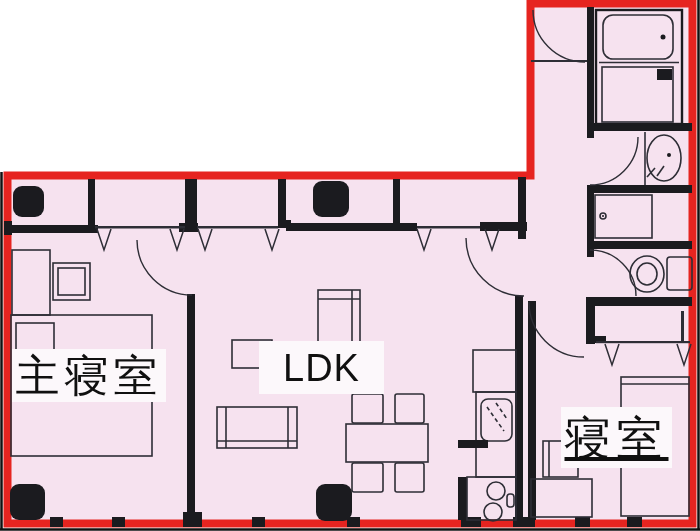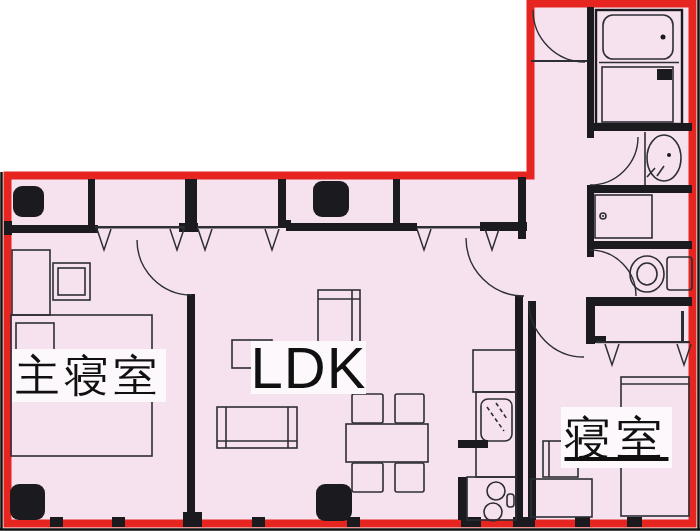--- a/index.html
+++ b/index.html
@@ -13,21 +13,21 @@
   .fx-fill{fill:var(--wall-black,#1b1b1f);stroke:none;}
   .arc{fill:none;stroke:var(--line-dark,#2e2e36);stroke-width:1.4;}
   .vmark{fill:none;stroke:var(--line-dark,#2e2e36);stroke-width:1.5;}
   .dash{stroke-dasharray:4 3;}
   .floor{fill:var(--floor-pink,#f6e2ef);}
   .outline{fill:none;stroke:var(--outline-red,#e62420);stroke-width:8;}
   .hairline{stroke:#111;stroke-width:2.5;}
   .room-label{position:absolute;display:flex;align-items:center;justify-content:center;
       background:var(--label-bg,#fcf8fb);color:var(--label-text,#111);line-height:1;white-space:nowrap;}
   .lbl-master{left:12px;top:349px;width:154px;height:53px;font-size:44px;letter-spacing:5px;}
-  .lbl-ldk{left:251px;top:341px;width:115px;height:53px;font-size:58px;letter-spacing:1px;}
+  .lbl-ldk{left:259px;top:341px;width:125px;height:53px;font-size:38px;letter-spacing:1px;}
   .lbl-bedroom{left:561px;top:407px;width:111px;height:61px;font-size:46px;letter-spacing:6px;text-decoration:underline;}
 </style>
 </head>
 <body>
 
 <div class="stage">
 <svg width="700" height="531" viewBox="0 0 700 531">
 
   <g>
     <line class="hairline" x1="1.5" y1="172" x2="1.5" y2="530"></line>

